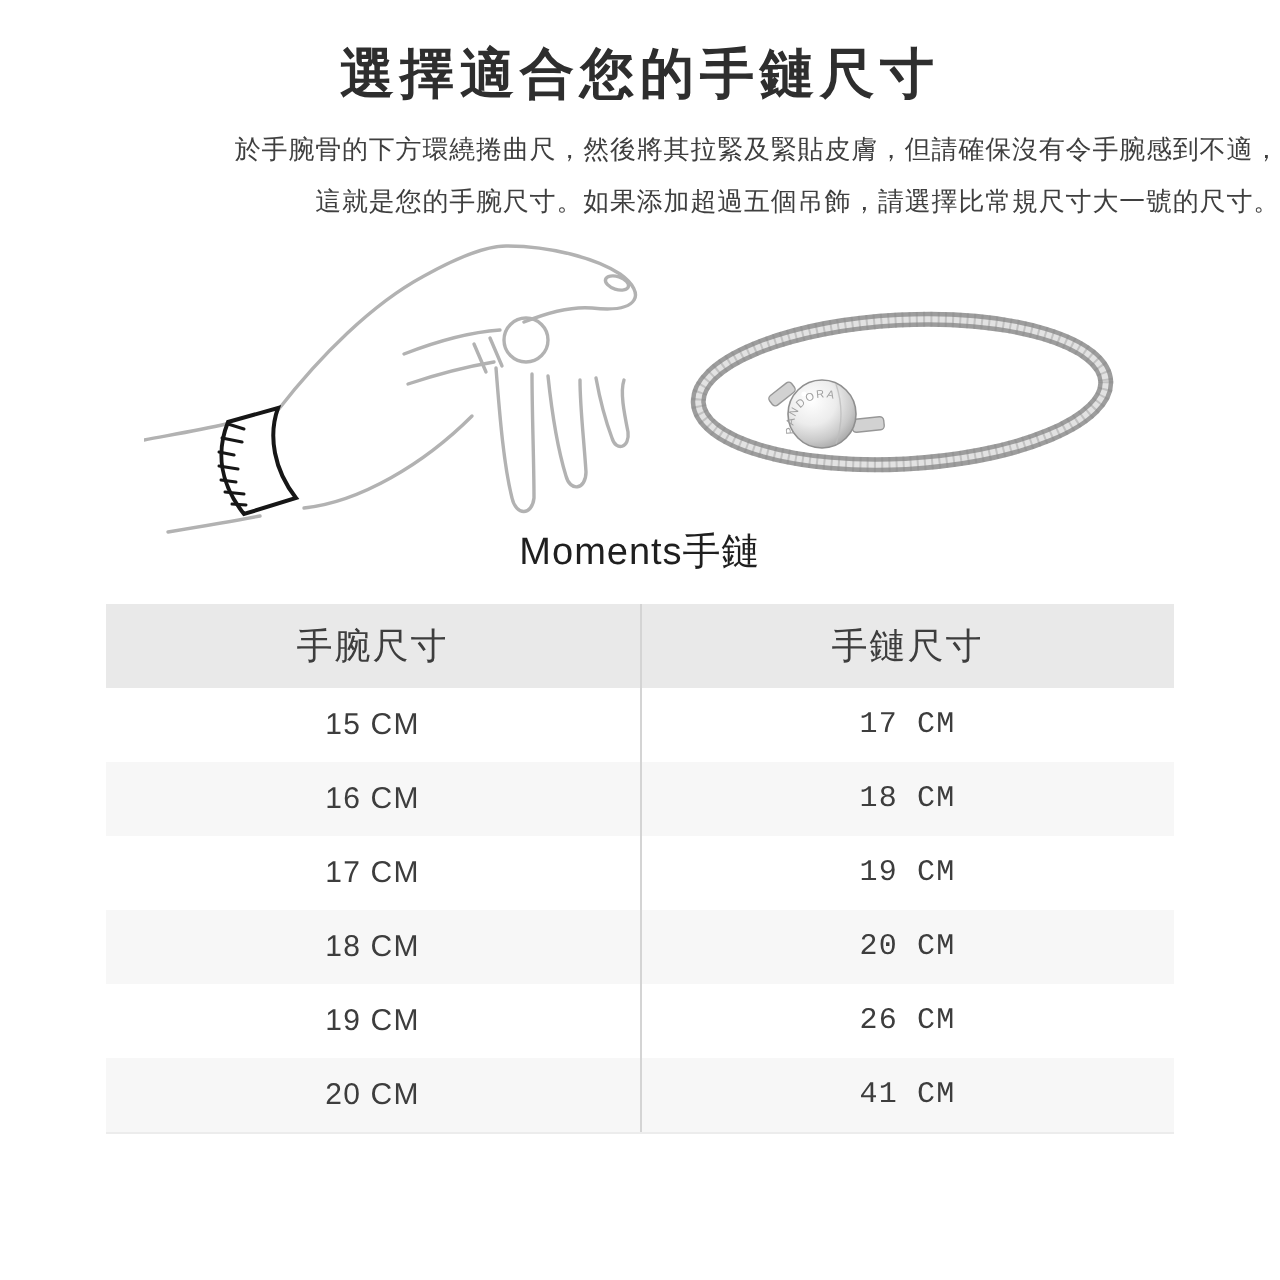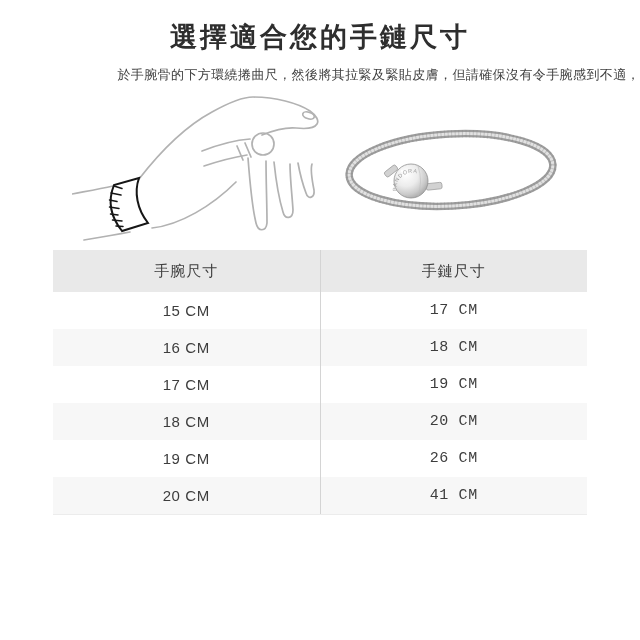--- a/index.html
+++ b/index.html
@@ -21,39 +21,40 @@
   .hand-svg{position:absolute;left:72px;top:1px;}
   .bracelet-svg{position:absolute;left:338px;top:34px;}
   .section-title{
     margin-top:0;text-align:center;font-size:19px;line-height:26px;
     font-weight:500;color:#1f1f1f;letter-spacing:0.5px;
   }
   .size-table{
     width:534px;margin:12px auto 0;border-collapse:collapse;table-layout:fixed;
   }
   .size-table th{
-    background:#e9e9e9;height:40px;font-size:15px;font-weight:400;
+    background:#e9e9e9;height:40px;font-size:18px;font-weight:400;
     color:#3d3d3d;text-align:center;letter-spacing:1px;
   }
   .size-table td{
     height:35px;text-align:center;font-size:15px;color:#3d3d3d;letter-spacing:0.6px;
   }
   .size-table tbody tr:nth-child(even){background:#f7f7f7;}
   .size-table tbody tr:last-child td{border-bottom:1px solid #ececec;}
   .col-right{border-left:1px solid #d4d4d4;font-family:Liberation Mono, monospace;}
 </style>
 </head>
 <body>
 
 <div class="page">
 
   <h1 class="title">選擇適合您的手鏈尺寸</h1>
 
   <p class="instructions">
     <span class="line">於手腕骨的下方環繞捲曲尺，然後將其拉緊及緊貼皮膚，但請確保沒有令手腕感到不適，</span>
+    <span class="line">這就是您的手腕尺寸。如果添加超過五個吊飾，請選擇比常規尺寸大一號的尺寸。</span>
   </p>
 
   <div class="figures">
 
     <svg class="hand-svg" width="256" height="158" viewBox="0 0 256 158" fill="none" aria-label="hand-with-measuring-tape-line-drawing">
       <g stroke="#b2b2b2" stroke-width="1.7" stroke-linecap="round" fill="none">
         <path d="M0,105 C16,102 28,100 41,97"></path>
         <path d="M12,151 C30,148 42,146 58,143"></path>
         <path d="M67,90 C88,63 114,37 140,23 C158,13 171,8 181,8 C203,8 226,14 238,22 C245,27 247,32 245,35 C242,40 233,40 224,39 C213,38 200,42 190,46"></path>
         <ellipse cx="236.5" cy="26.5" rx="6" ry="3.2" transform="rotate(18 236.5 26.5)"></ellipse>
@@ -104,20 +105,21 @@
         <path d="M80,44 Q85,59 80,74" stroke="#bdbdbd" stroke-width="0.7" opacity="0.8"></path>
         <circle cx="64" cy="49" r="1.3" fill="#ffffff" opacity="0.9"></circle>
         <path id="claspArc" d="M 59,69 A 15 15 0 1 1 89,63" fill="none"></path>
         <text font-size="5.5" fill="#a0a0a0" letter-spacing="0.8" font-family="Liberation Sans, sans-serif">
           <textPath href="#claspArc">PANDORA</textPath>
         </text>
       </g>
     </svg>
   </div>
 
+  <div class="section-title">Moments手鏈</div>
 
   <table class="size-table">
     <thead>
       <tr>
         <th>手腕尺寸</th>
         <th class="col-right">手鏈尺寸</th>
       </tr>
     </thead>
     <tbody>
       <tr>

